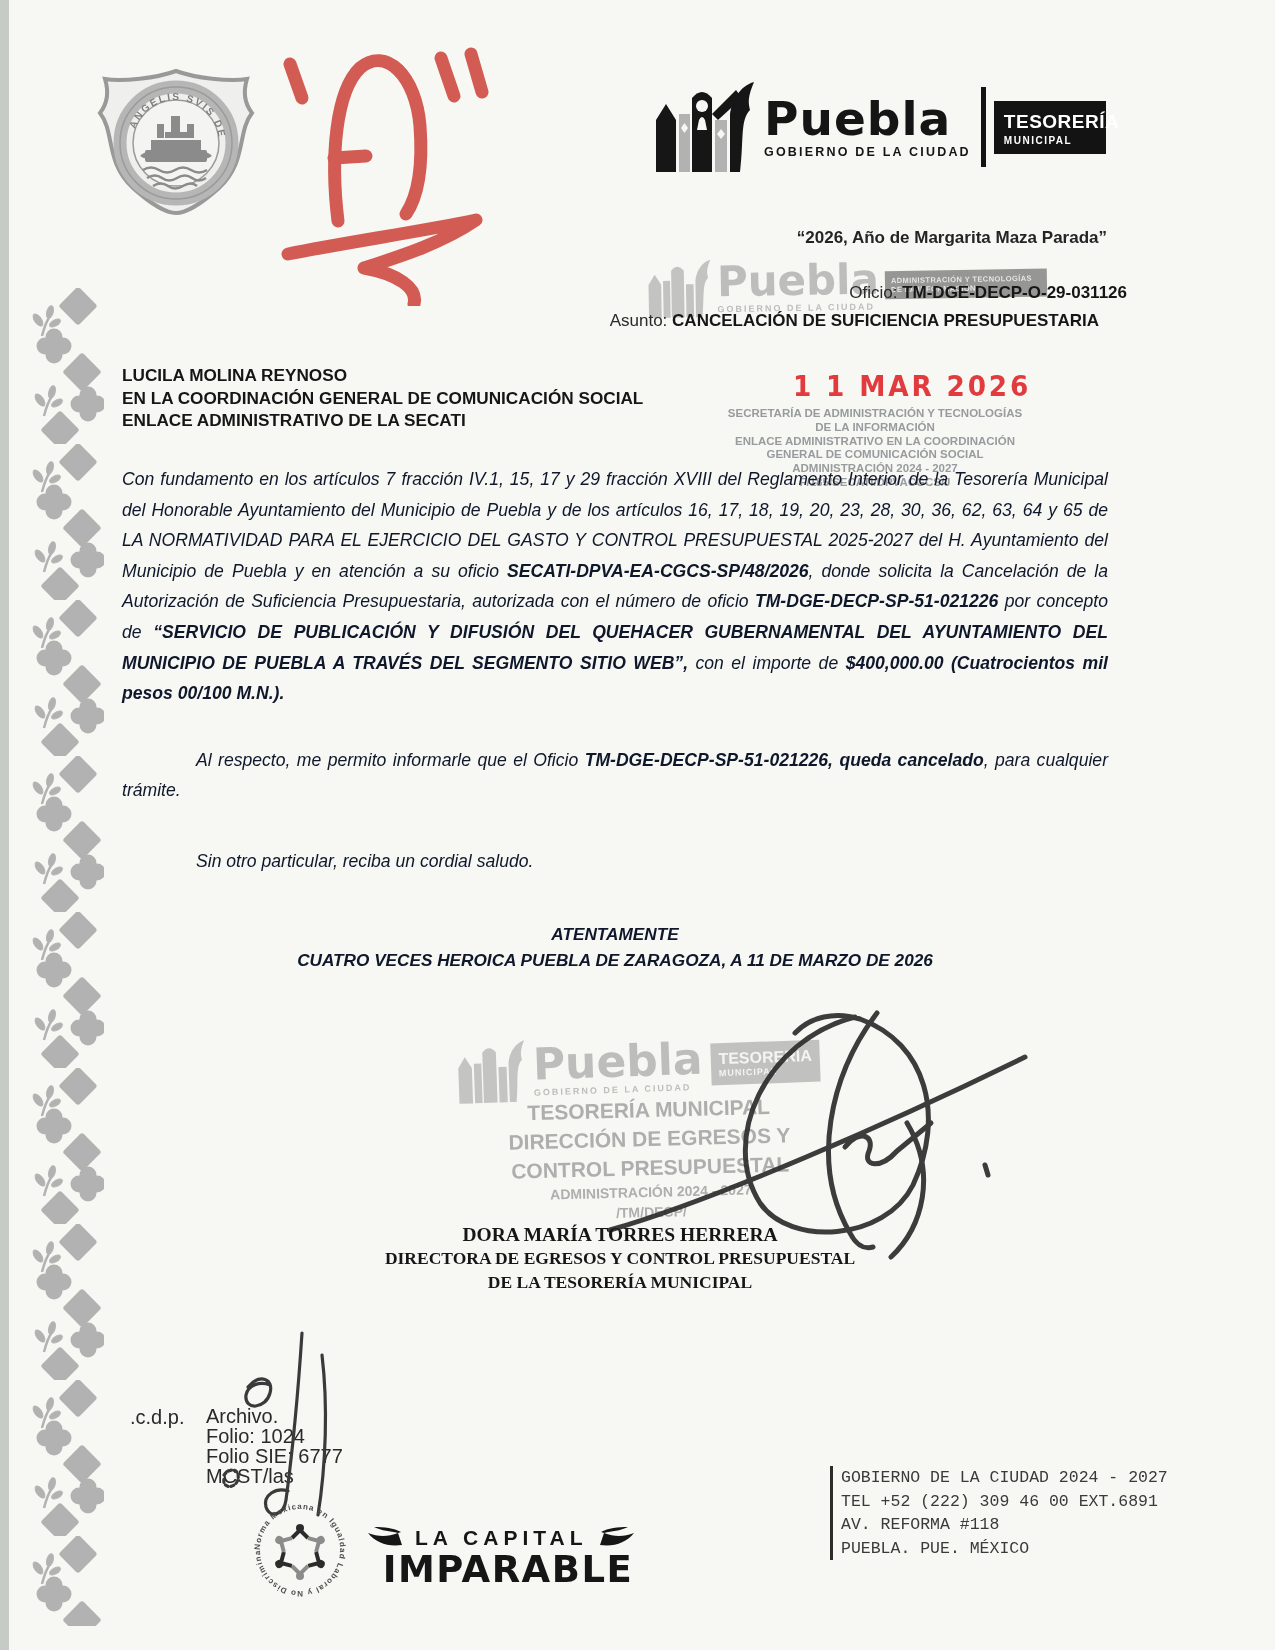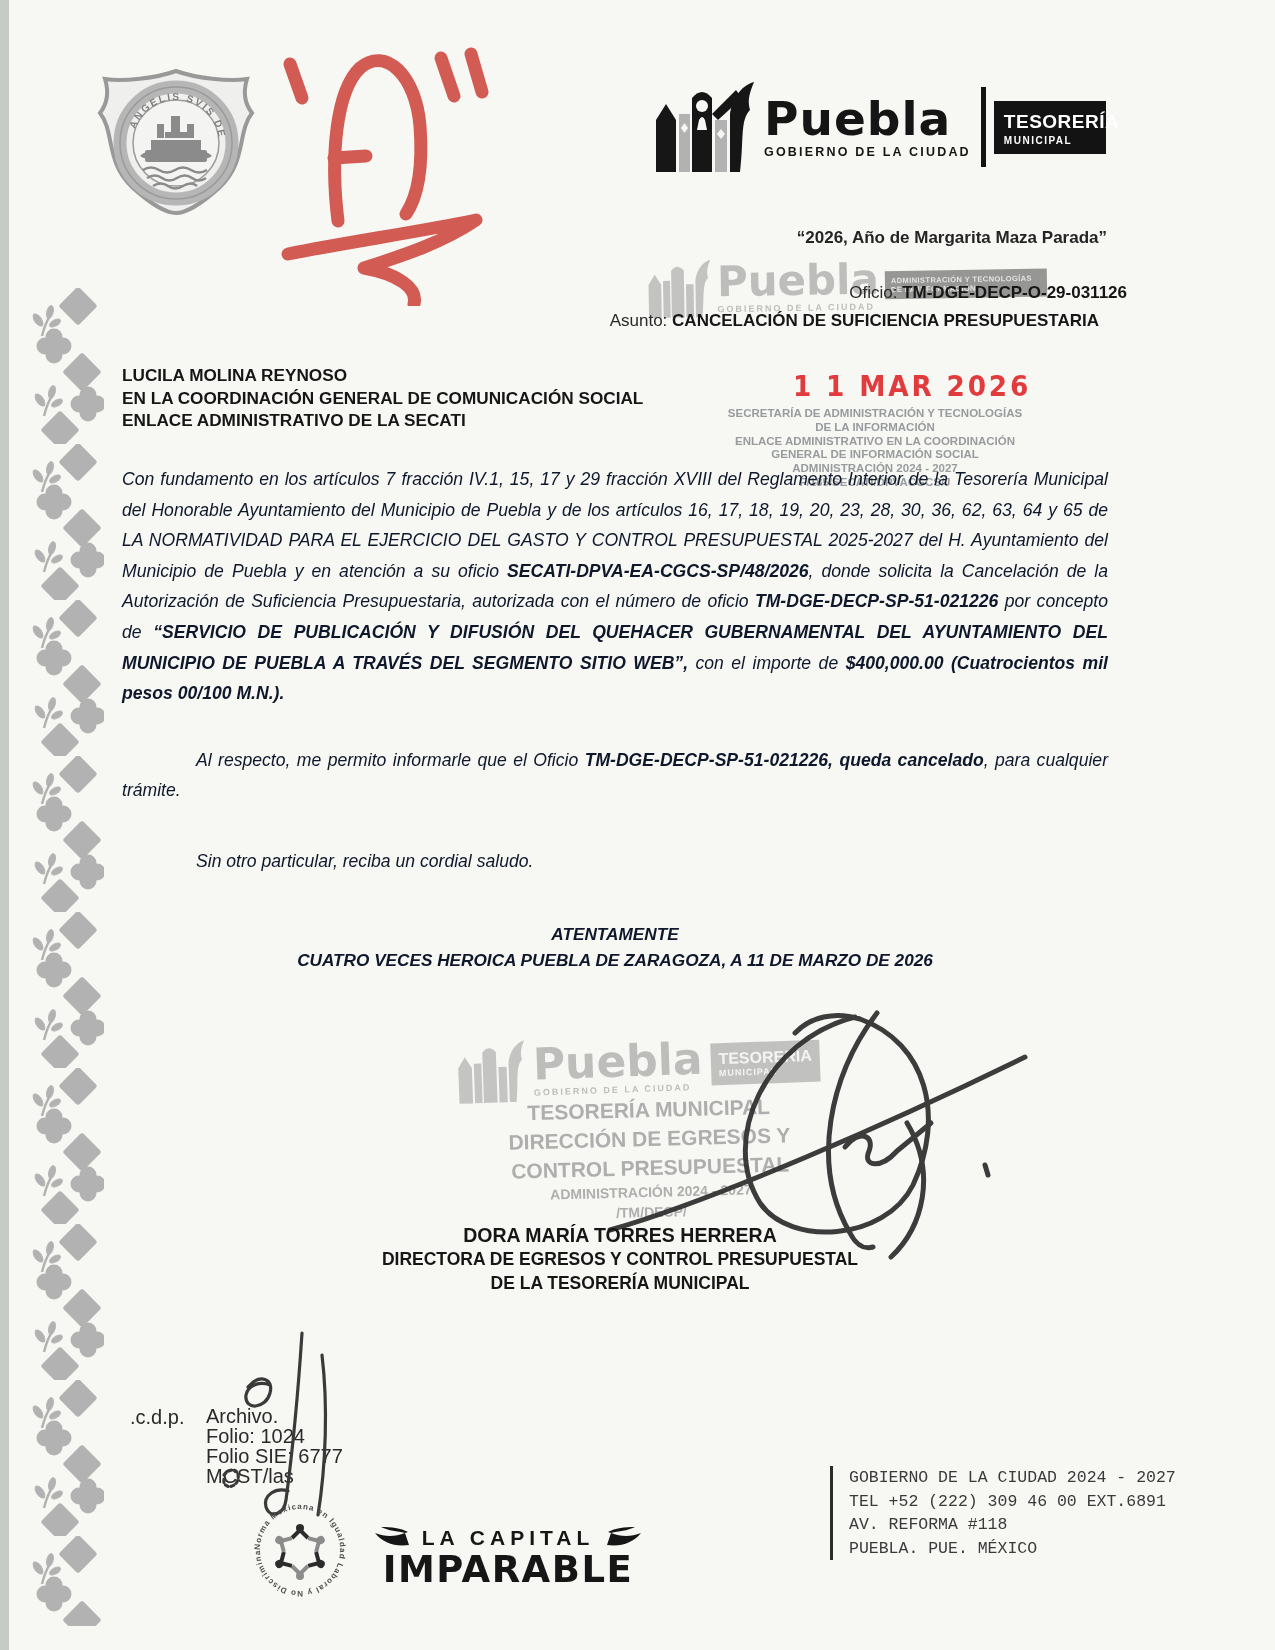--- a/index.html
+++ b/index.html
@@ -49,32 +49,32 @@
   
   .sig-stamp-logo{left:455px;top:1035px;display:flex;align-items:center;opacity:.6;transform:rotate(-2deg);}
   .sig-stamp-logo .w{font-size:44px;font-weight:bold;color:#979797;line-height:42px;font-family:"DejaVu Sans",sans-serif;}
   .sig-stamp-logo .g{font-size:9px;font-weight:bold;letter-spacing:2px;color:#979797;margin-top:2px;}
   .sig-box{background:#8f8f8f;color:#f2f2f2;padding:7px 8px;margin-left:8px;opacity:.85;}
   .sig-box .t1{font-size:16px;font-weight:bold;}
   .sig-box .t2{font-size:9px;font-weight:bold;letter-spacing:1px;}
   .sig-stamp-text{left:440px;top:1095px;width:420px;text-align:center;color:#a2a2a2;font-weight:bold;
                   font-size:21px;line-height:29px;transform:rotate(-1.5deg);opacity:.85;}
   .sig-stamp-text .small{font-size:14px;line-height:20px;}
-  .signer{left:290px;top:1224px;width:660px;text-align:center;font-weight:bold;color:#161616;}
+  .signer{left:290px;top:1224px;width:660px;text-align:center;font-weight:bold;color:#161616;font-family:Liberation Serif, serif;}
   .signer .n{font-size:19.5px;}
   .signer .t{font-size:17.5px;line-height:24px;}
   
   .cdp{left:130px;top:1406px;font-size:20px;color:#2a2a2a;display:flex;}
   .cdp .c1{width:76px;}
   .cdp .c2{line-height:20px;}
   
   .capital{left:368px;top:1526px;width:280px;text-align:center;color:#161616;}
-  .capital .l1{display:flex;align-items:center;justify-content:center;gap:13px;font-size:21px;font-weight:bold;letter-spacing:5px;}
+  .capital .l1{display:flex;align-items:center;justify-content:flex-start;gap:13px;font-size:21px;font-weight:bold;letter-spacing:5px;}
   .capital .l2{font-size:37px;font-weight:bold;letter-spacing:1.5px;margin-top:-2px;font-family:"DejaVu Sans",sans-serif;}
-  .contact{left:830px;top:1466px;border-left:3px solid #2c2c2c;padding-left:16px;
+  .contact{left:830px;top:1466px;border-left:3px solid #2c2c2c;padding-left:8px;
            font-family:"Liberation Mono",monospace;font-size:16.5px;line-height:23.5px;color:#3a3a3a;}
 </style>
 </head>
 <body>
 
 <div class="page">
 
   <div class="abs scan-edge"></div>
 
   <div class="abs pattern-strip">
@@ -217,21 +217,21 @@
   <div class="abs recipient">
     <div>LUCILA MOLINA REYNOSO</div>
     <div>EN LA COORDINACIÓN GENERAL DE COMUNICACIÓN SOCIAL</div>
     <div>ENLACE ADMINISTRATIVO DE LA SECATI</div>
   </div>
 
   <div class="abs secati-stamp">
     <div>SECRETARÍA DE ADMINISTRACIÓN Y TECNOLOGÍAS</div>
     <div>DE LA INFORMACIÓN</div>
     <div>ENLACE ADMINISTRATIVO EN LA COORDINACIÓN</div>
-    <div>GENERAL DE INFORMACIÓN SOCIAL</div>
+    <div>GENERAL DE COMUNICACIÓN SOCIAL</div>
     <div>ADMINISTRACIÓN 2024 - 2027</div>
     <div>F/185/SECATI/DPVACGCS/J</div>
   </div>
 
   <div class="abs body-text">
     <p><span>Con fundamento en los artículos 7 fracción IV.1, 15, 17 y 29 fracción XVIII del Reglamento Interior de la Tesorería Municipal del Honorable Ayuntamiento del Municipio de Puebla y de los artículos  16, 17, 18, 19, 20, 23, 28, 30, 36, 62, 63, 64 y 65 de LA NORMATIVIDAD PARA EL EJERCICIO DEL GASTO Y CONTROL PRESUPUESTAL 2025-2027 del H. Ayuntamiento del Municipio de Puebla y en atención a su oficio </span><span class="b">SECATI-DPVA-EA-CGCS-SP/48/2026</span><span>, donde solicita la Cancelación de la Autorización de Suficiencia Presupuestaria, autorizada con el número de oficio </span><span class="b">TM-DGE-DECP-SP-51-021226</span><span> por concepto de </span><span class="b">“SERVICIO DE PUBLICACIÓN Y DIFUSIÓN DEL QUEHACER GUBERNAMENTAL DEL AYUNTAMIENTO DEL MUNICIPIO DE PUEBLA A TRAVÉS DEL SEGMENTO SITIO WEB”,</span><span> con el importe de </span><span class="b">$400,000.00 (Cuatrocientos mil pesos 00/100 M.N.).</span></p>
     <p class="p2"><span>Al respecto, me permito informarle que el Oficio </span><span class="b">TM-DGE-DECP-SP-51-021226, queda cancelado</span><span>, para cualquier trámite.</span></p>
     <p class="p3">Sin otro particular, reciba un cordial saludo.</p>
     <div class="closing">
       <div>ATENTAMENTE</div>

